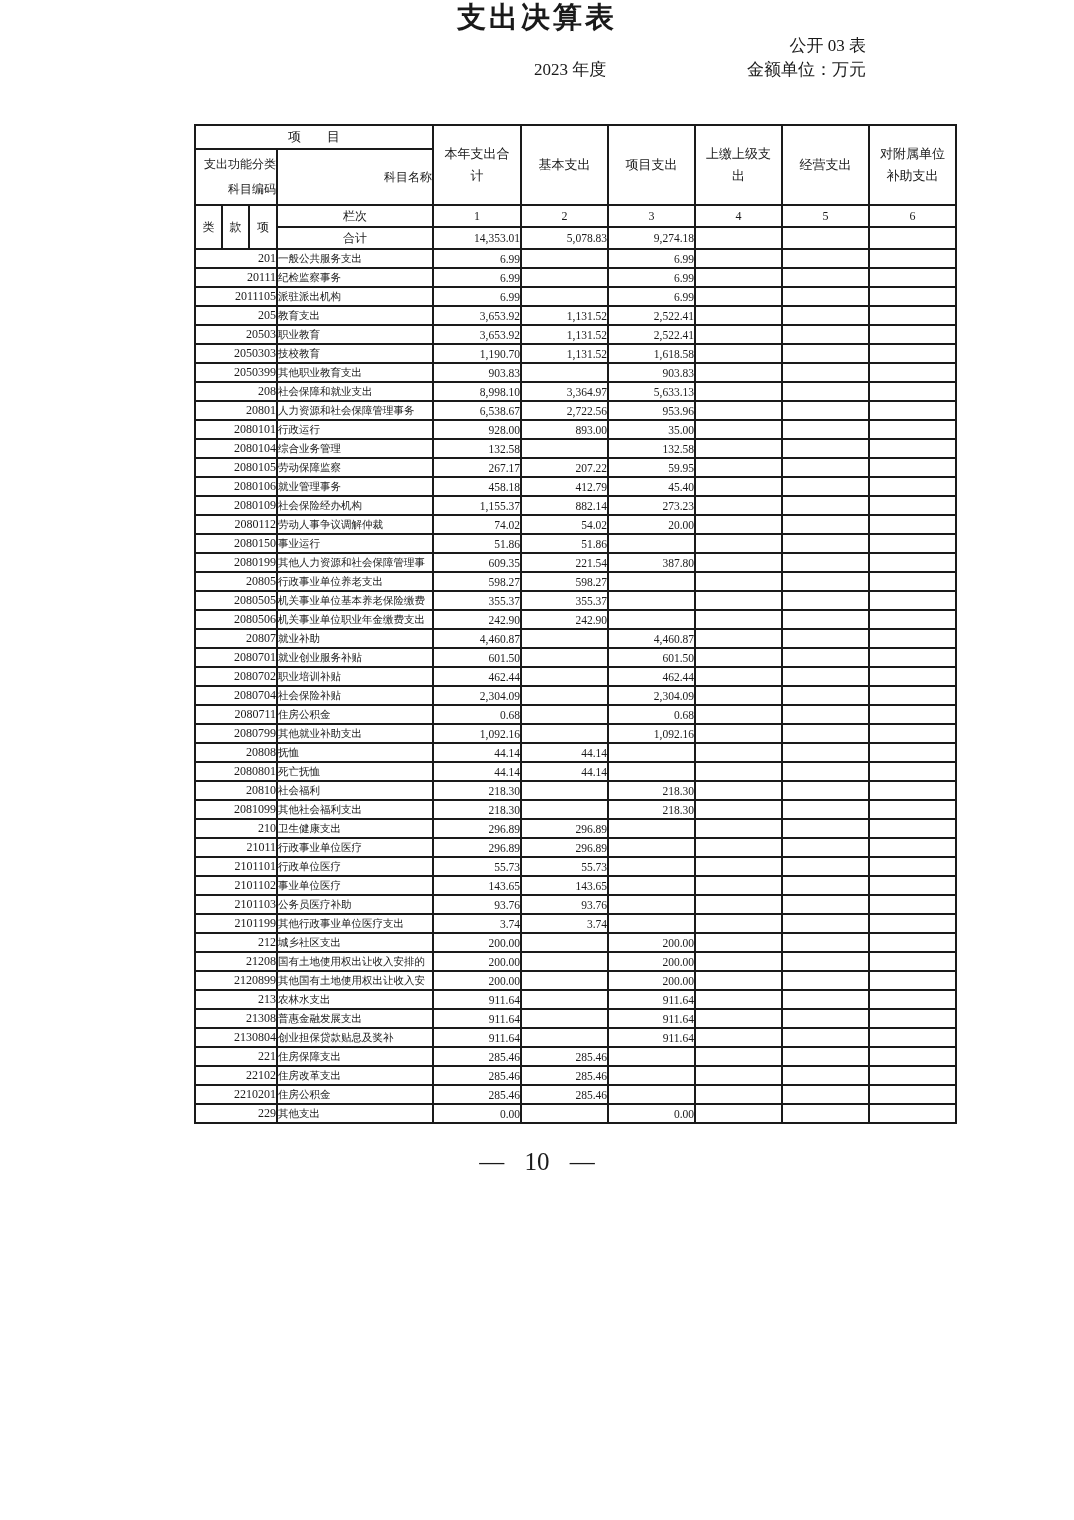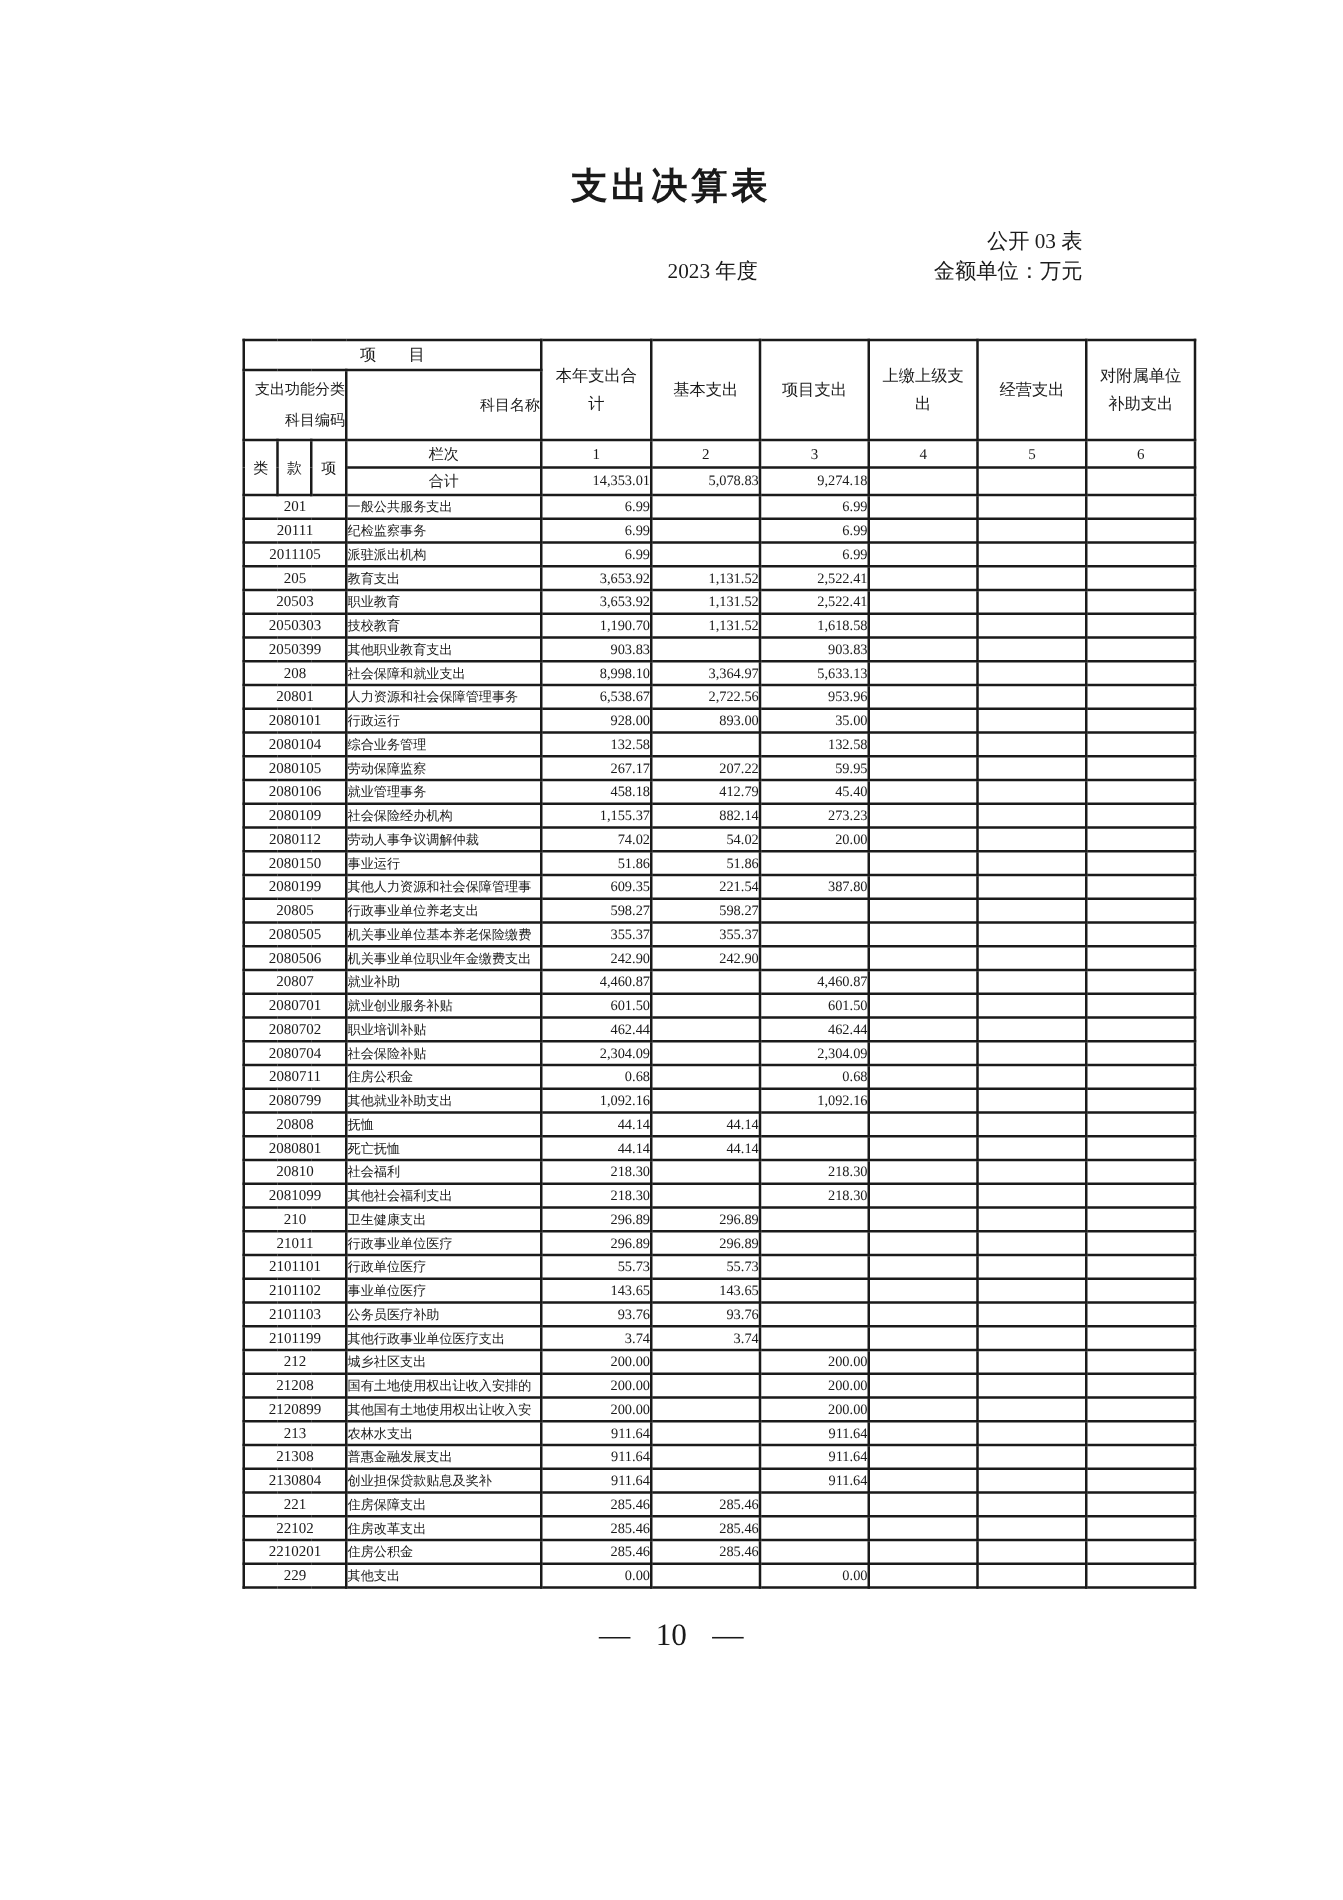--- a/index.html
+++ b/index.html
@@ -7,34 +7,32 @@
   body {
     width: 1074px;
     height: 1520px;
     background: #ffffff;
     font-family: "Liberation Serif", "DejaVu Serif", serif;
     color: #1a1a1a;
   }
   .sheet {
     width: 686px;
     margin: 0 auto;
-    padding-top: 132px;
   }
   .title {
     text-align: center;
     font-family: "Liberation Sans", "DejaVu Sans", sans-serif;
     font-weight: 700;
     font-size: 29px;
     letter-spacing: 3px;
     line-height: 34px;
   }
   .form-ref {
     text-align: right;
     font-size: 17px;
-    margin-top: 15px;
     padding-right: 14px;
   }
   .meta {
     position: relative;
     height: 66px;
     font-size: 17px;
     margin-top: 1px;
   }
   .dept {
     position: absolute;
@@ -70,21 +68,21 @@
     white-space: normal !important;
     padding: 0 9px !important;
     line-height: 22px;
   }
   .h3 th, .h3 td, .h4 th, .h4 td { height: 22px; font-size: 12px; }
   .sub { text-align: center; font-size: 12px; }
   .center { text-align: center; }
   .lanci { text-align: center; }
   
   .data-row td { height: 19px; }
-  td.code { font-size: 12px; text-align: center; padding-left: 6px; font-family: Liberation Serif, serif; }
+  td.code { font-size: 12px; text-align: right; padding-left: 6px; font-family: Liberation Serif, serif; }
   td.name { font-size: 10.5px; text-align: left; padding-left: 5px; }
   td.num  { font-size: 11.5px; text-align: right; padding-right: 9px; }
   .h4 td.num { font-size: 11.5px; }
 
   .page-footer {
     text-align: center;
     font-size: 25px;
     margin-top: 24px;
     word-spacing: 14px;
   }

